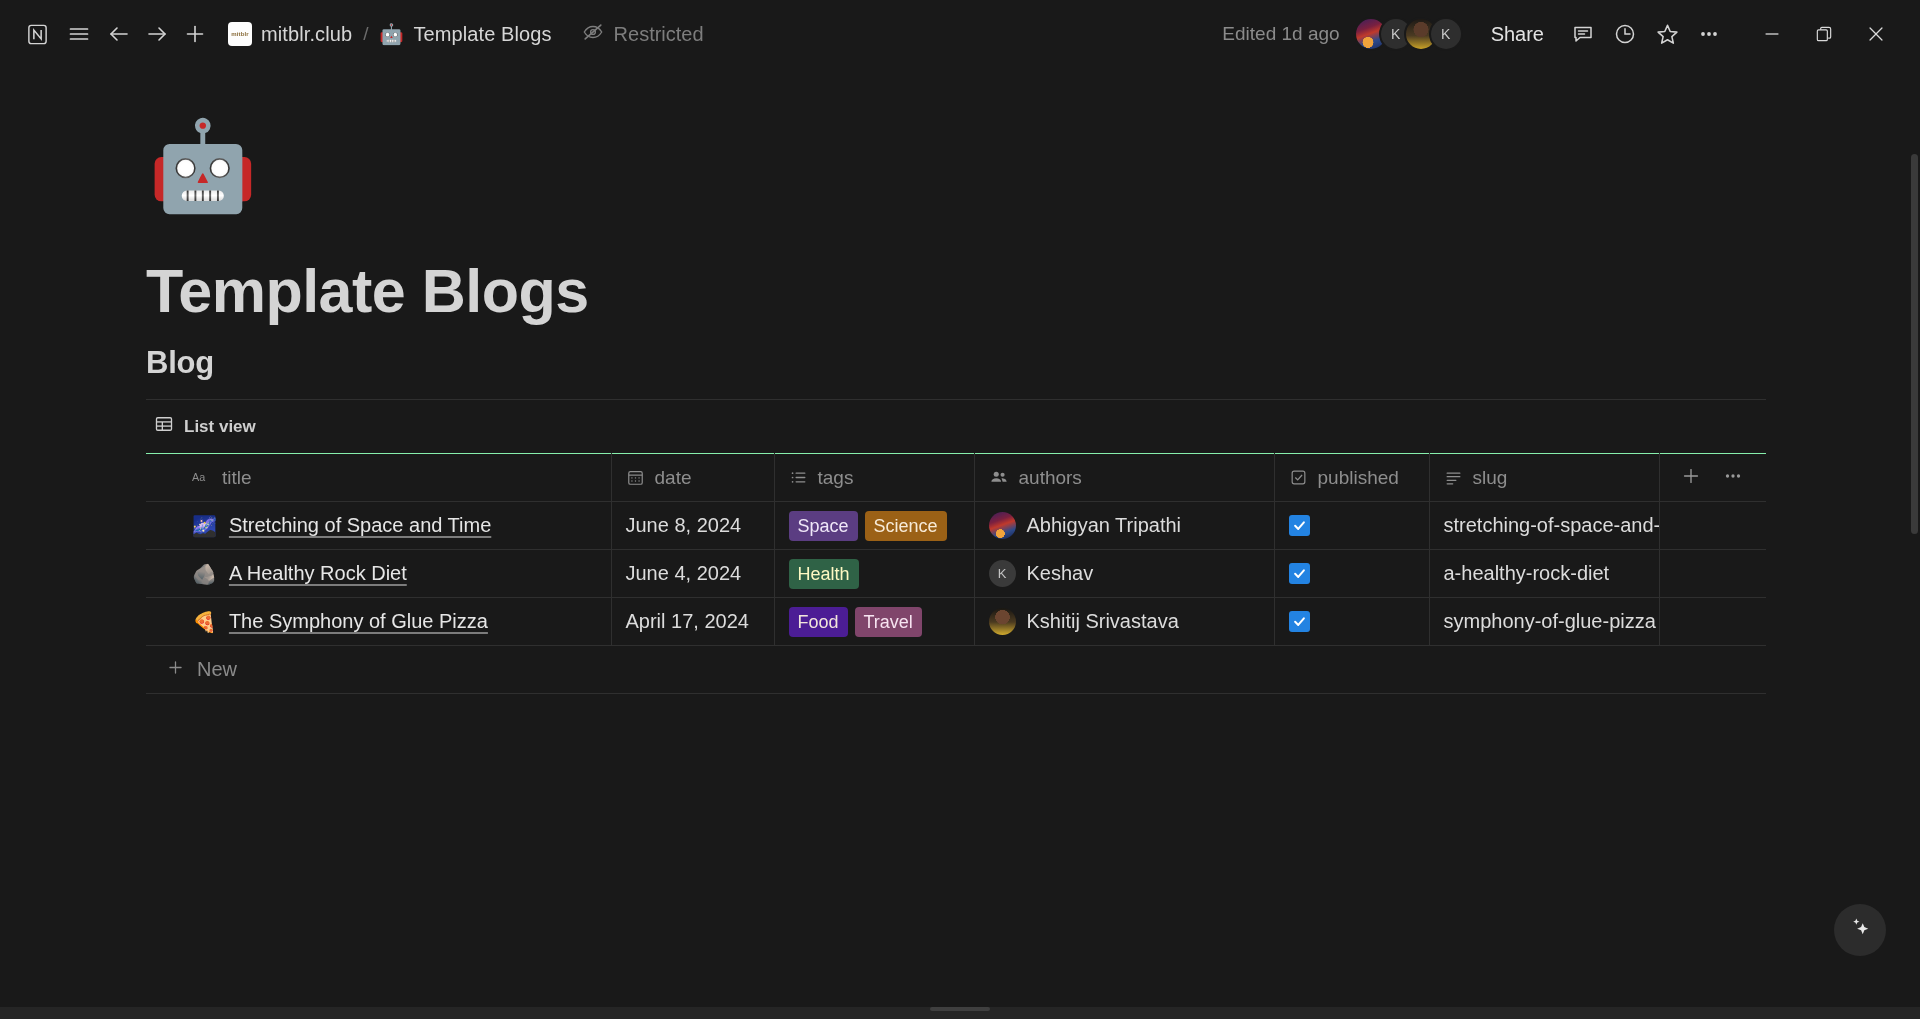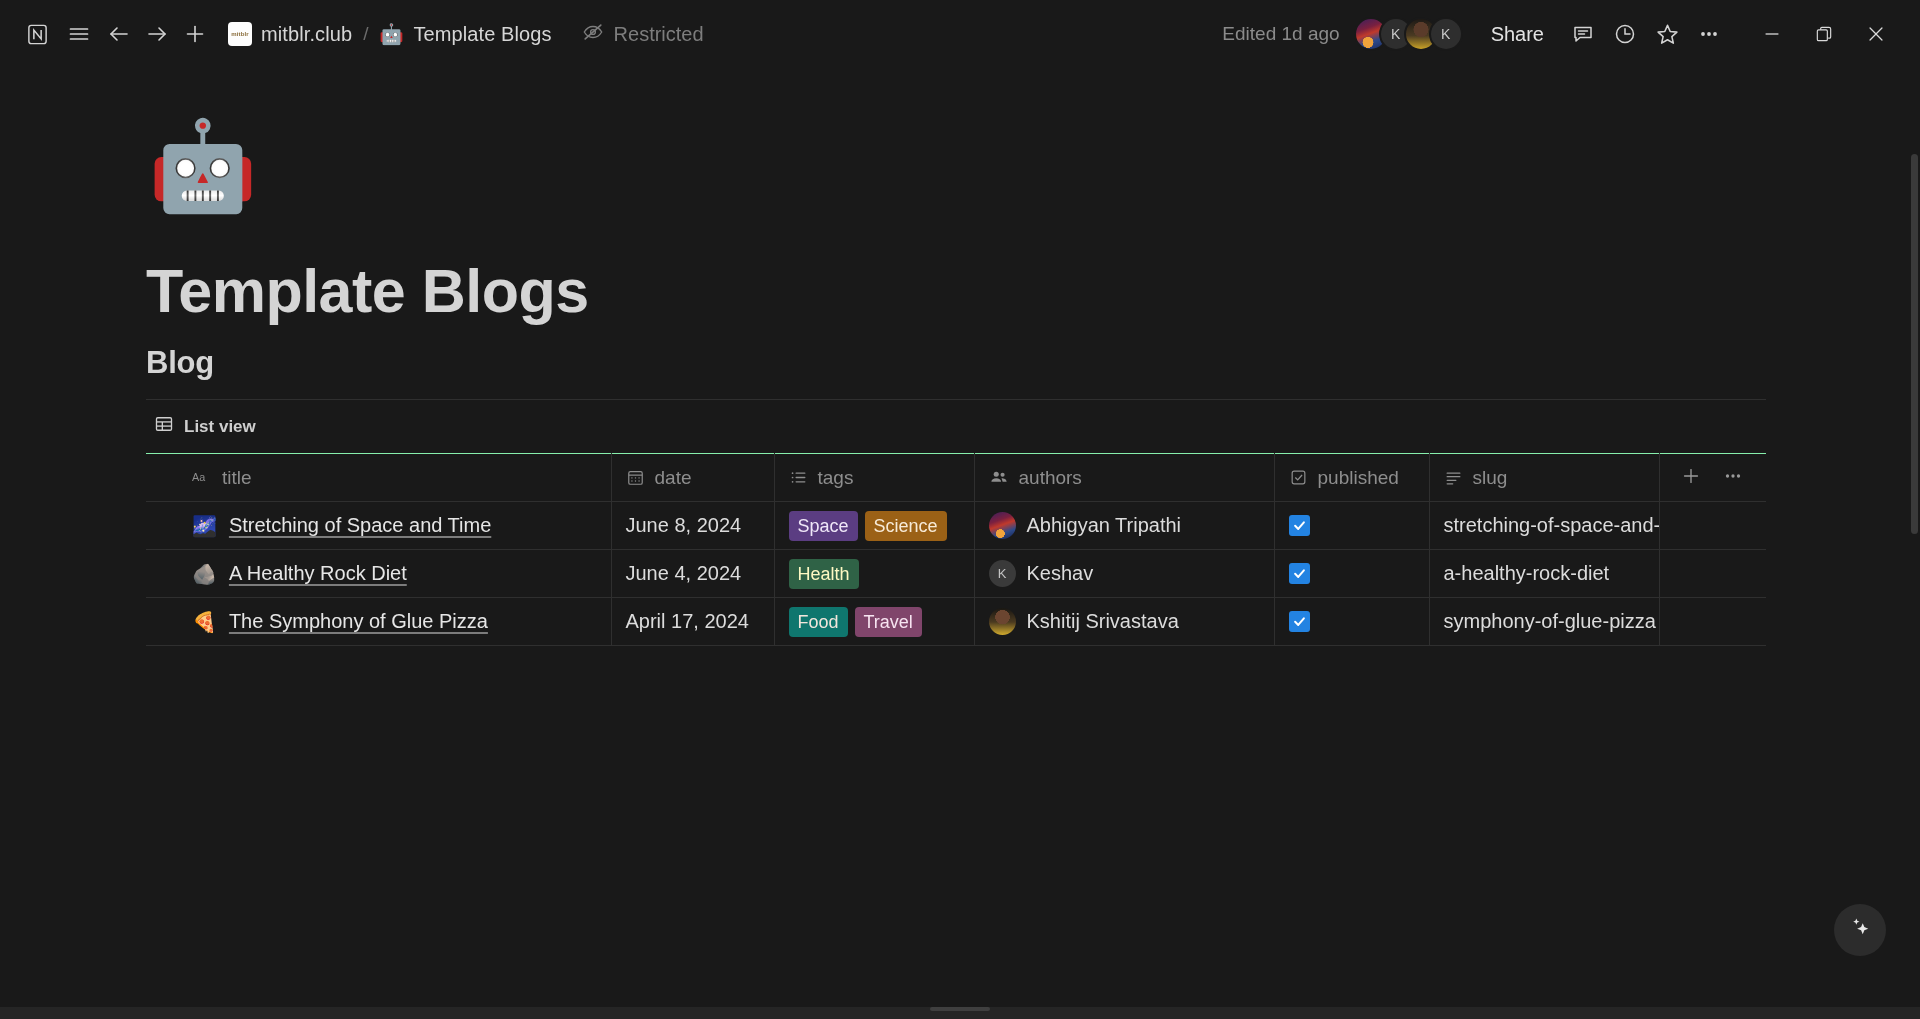--- a/index.html
+++ b/index.html
@@ -545,21 +545,21 @@
         <tr>
           <td>
             <div class="cell-title">
               <span class="emj">🍕</span>
               <span class="ttl">The Symphony of Glue Pizza</span>
             </div>
           </td>
           <td class="cell-text">April 17, 2024</td>
           <td>
             <div class="tags">
-              <span class="tag" style="background:#0f766e;color:#f2e6dc">Food</span>
+              <span class="tag" style="background:#4c1d95;color:#f2e6dc">Food</span>
               <span class="tag" style="background:#80456b;color:#f7e4f1">Travel</span>
             </div>
           </td>
           <td>
             <div class="author">
               <span class="av a3"></span>
               <span class="cell-text">Kshitij Srivastava</span>
             </div>
           </td>
           <td>
@@ -568,20 +568,29 @@
                 <polyline points="5,12.5 10,17.5 19,7"></polyline>
               </svg>
             </span>
           </td>
           <td class="cell-text">symphony-of-glue-pizza</td>
           <td class="last"></td>
         </tr>
       </tbody>
     </table>
 
+    <div class="newrow">
+      <span>
+        <svg width="19" height="19" viewBox="0 0 24 24" stroke="currentColor" stroke-width="1.6" stroke-linecap="round">
+          <line x1="12" y1="5" x2="12" y2="19"></line>
+            <line x1="5" y1="12" x2="19" y2="12"></line>
+        </svg>
+      </span>
+      <span>New</span>
+    </div>
   </div>
 
   <div class="ai-btn">
     <span>
       <svg width="26" height="26" viewBox="0 0 24 24" fill="currentColor">
         <path d="M14.5 8.5l1.5 3.6 3.6 1.5-3.6 1.5-1.5 3.6-1.5-3.6L9.4 13.6l3.6-1.5z"></path>
         <path d="M8.6 4.2l.85 2.05L11.5 7.1l-2.05.85L8.6 10l-.85-2.05L5.7 7.1l2.05-.85z"></path>
       </svg>
     </span>
   </div>

